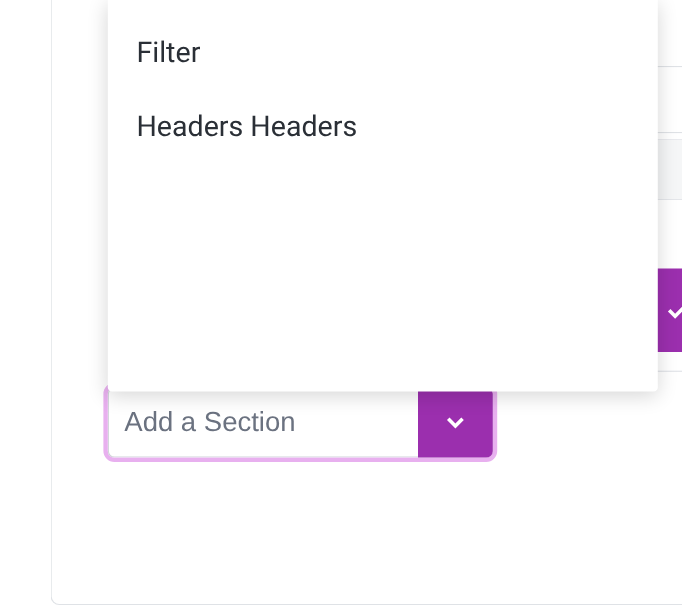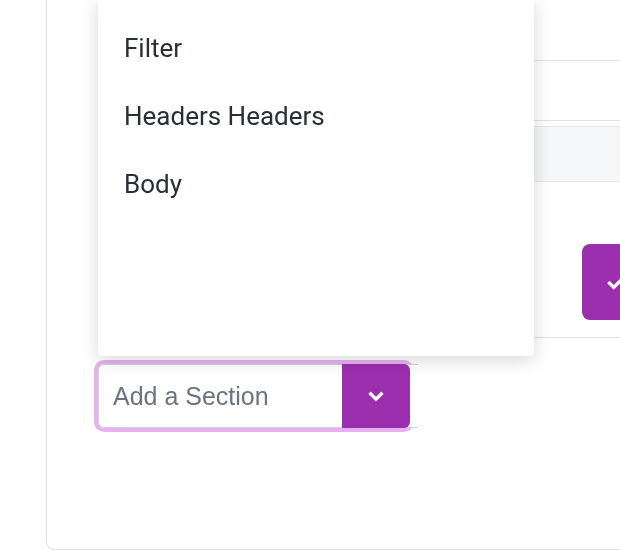--- a/index.html
+++ b/index.html
@@ -57,22 +57,22 @@
     align-items: center;
     justify-content: flex-end;
     padding-right: 0;
     overflow: hidden;
   }
   .save-peek svg { width: 26px; height: 26px; stroke: #ffffff; stroke-width: 3; fill: none; margin-right: -10px; }
 
   .combo-wrap {
     position: absolute;
     left: 98px;
-    top: 364px;
-    width: 312px;
+    top: 352px;
+    width: 350px;
     height: 64px;
   }
   .combo-focus-ring {
     position: absolute;
     left: -4px;
     top: -4px;
     right: -4px;
     bottom: -4px;
     border: 4px solid #e8b0ef;
     border-radius: 10px;
@@ -109,21 +109,21 @@
   }
   .combo-toggle svg {
     width: 26px; height: 26px;
     stroke: #ffffff; stroke-width: 3; fill: none;
   }
 
   .dropdown {
     position: absolute;
     left: 98px;
     top: 0;
-    width: 436px;
+    width: 500px;
     height: 356px;
     background: #ffffff;
     border-radius: 0 0 4px 4px;
     box-shadow: 0 4px 18px rgba(0,0,0,0.16);
     padding-top: 14px;
   }
   .dropdown-item {
     font-size: 26px;
     color: #2a2f36;
     padding: 19px 26px;
@@ -159,16 +159,13 @@
   </button>
 </div>
 
 <div class="dropdown">
   <div class="dropdown-item">
     <span>Filter</span>
   </div>
   <div class="dropdown-item">
     <span>Headers Headers</span>
   </div>
-  <div class="dropdown-item">
-    <span>Body</span>
-  </div>
 </div>
 
 </body></html>

